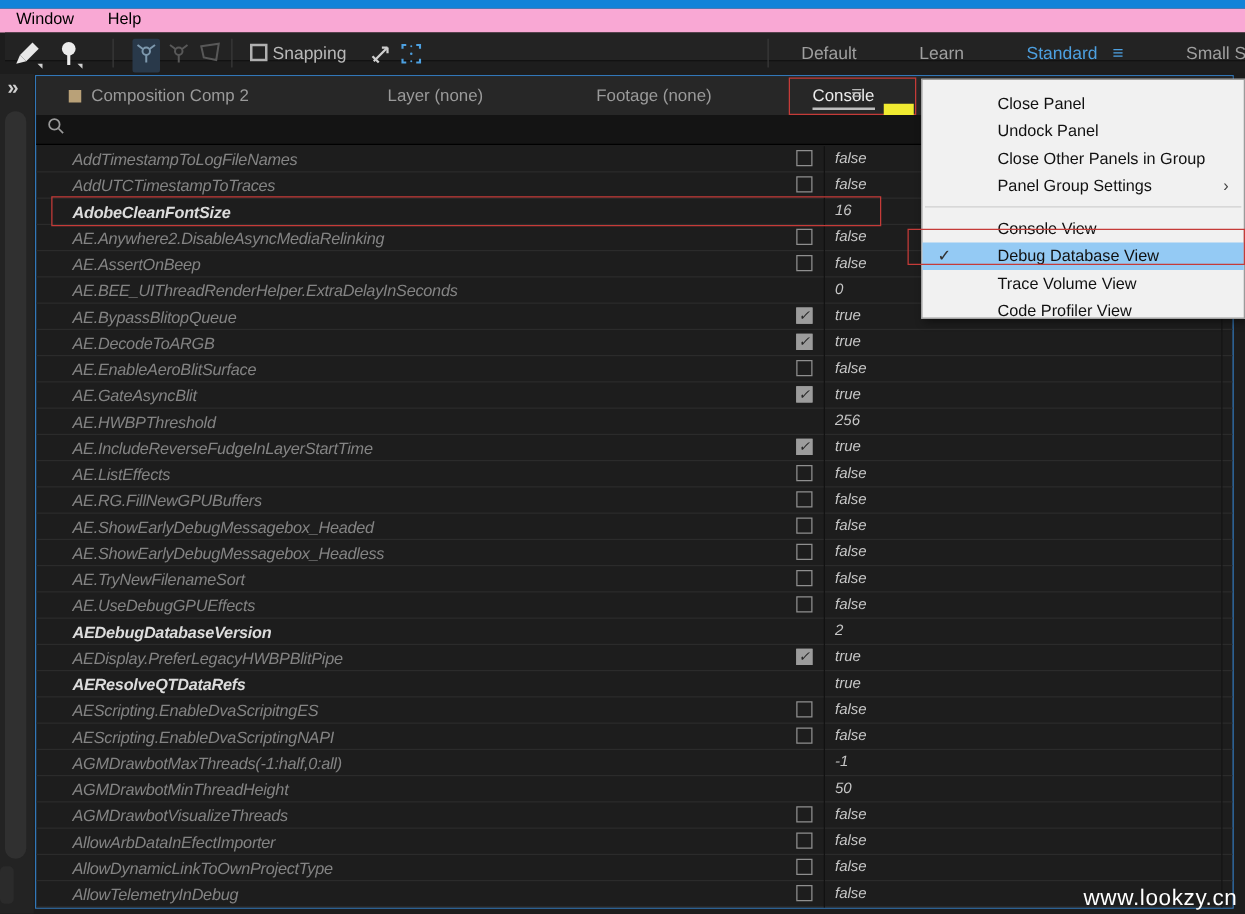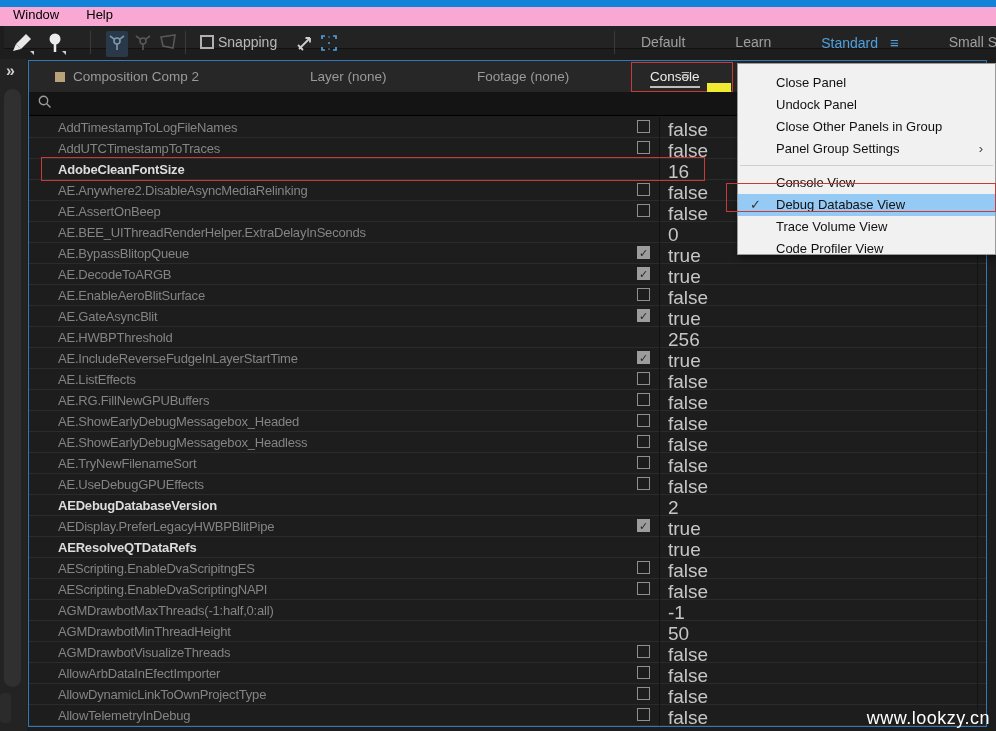--- a/index.html
+++ b/index.html
@@ -40,33 +40,33 @@
   .ptab:nth-child(1){ left:26px; }
   .ptab:nth-child(2){ left:281px; }
   .ptab:nth-child(3){ left:448px; }
   .ptab:nth-child(4){ left:621px; color:#ececec; }
   .ptab.active::after { content:""; position:absolute; left:0; bottom:4px; width:100%; height:2px; background:#bdbdbd; }
   .swatch { width:10px; height:10px; background:#b9a178; display:inline-block; }
   .phamburger { position:absolute; left:652px; top:5px; color:#b5b5b5; font-size:15px; }
   .searchrow { position:absolute; left:0; top:31px; width:957px; height:24px; background:#141414;
                border-bottom:1px solid #000; display:flex; align-items:center; padding-left:8px; }
   .tablewrap { position:absolute; left:0; top:56px; width:957px; height:609px; }
-  .row { position:relative; height:21px; border-bottom:1px solid #2b2b2b; }
+  .row { position:relative; height:21px; border-bottom:1px solid #2b2b2b;font-style:italic; }
   .rname { position:absolute; left:29px; top:3px; font-size:13px; color:#848484; letter-spacing:-0.2px; white-space:nowrap; }
   .row.bold .rname { color:#dcdcdc; font-weight:bold; }
   .cb { position:absolute; left:608px; top:3px; width:13px; height:13px; border:1px solid #8f8f8f;
         font-size:11px; line-height:12px; text-align:center; color:#262626; }
   .cb.on { background:#9c9c9c; border-color:#9c9c9c; }
-  .rval { position:absolute; left:639px; top:2px; font-size:19px; color:#c6c6c6; white-space:nowrap; }
+  .rval { position:absolute; left:639px; top:2px; font-size:12px; color:#c6c6c6; white-space:nowrap; }
   .colline { position:absolute; left:630px; top:56px; width:1px; height:609px; background:#111; }
   .scrollline { position:absolute; left:948px; top:56px; width:1px; height:609px; background:#141414; }
   
   .cmenu { position:absolute; left:737px; top:63px; width:259px; height:192px; background:#f1f1f1;
            border:1px solid #9a9a9a; box-shadow:2px 3px 7px rgba(0,0,0,.45); padding-top:8px; }
-  .mitem { position:relative; height:22px; line-height:22px; padding-left:38px; font-size:13px; color:#111; white-space:nowrap; }
+  .mitem { position:relative; height:22px; line-height:22px; padding-left:60px; font-size:13px; color:#111; white-space:nowrap; }
   .mitem.hl { background:#94caf4; }
   .mcheck { position:absolute; left:12px; top:0; font-size:13px; color:#333; }
   .marrow { position:absolute; right:12px; top:0; font-size:13px; color:#444; }
   .msep { height:1px; background:#cfcfcf; margin:5px 2px 6px 2px; }
   
   .ann { position:absolute; border:1px solid #c53b38; background:transparent; pointer-events:none; }
   .yellowmark { position:absolute; left:707px; top:83px; width:24px; height:9px; background:#f0ea31; }
   .watermark { position:absolute; right:6px; bottom:2px; font-size:18px; color:#ffffff; letter-spacing:0.5px; }
 </style>
 </head>

